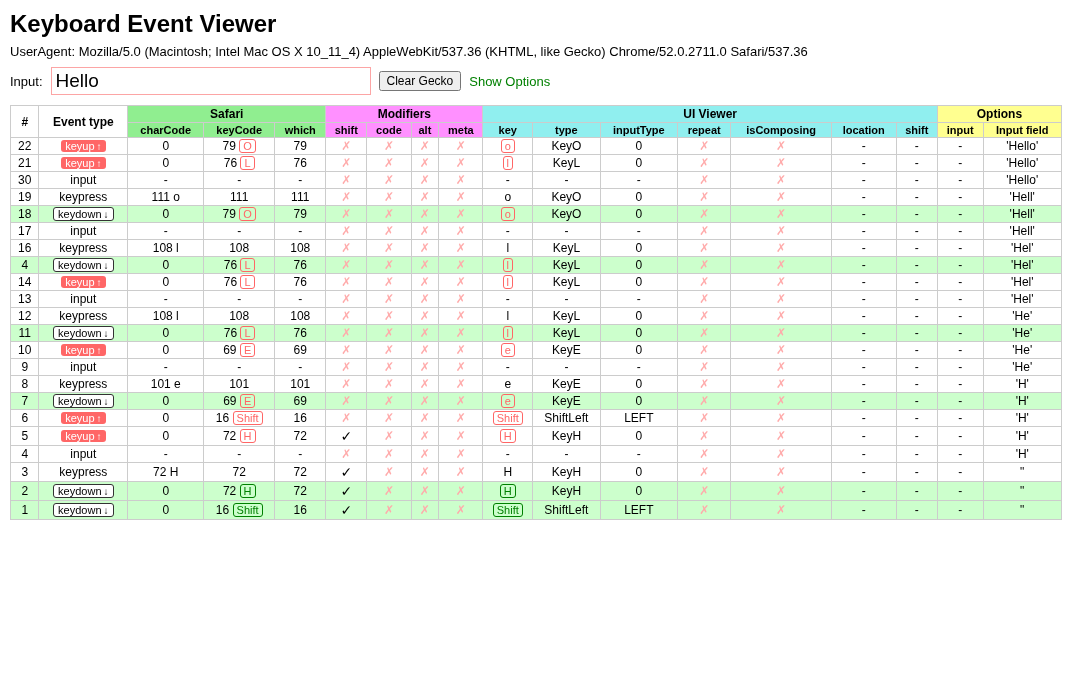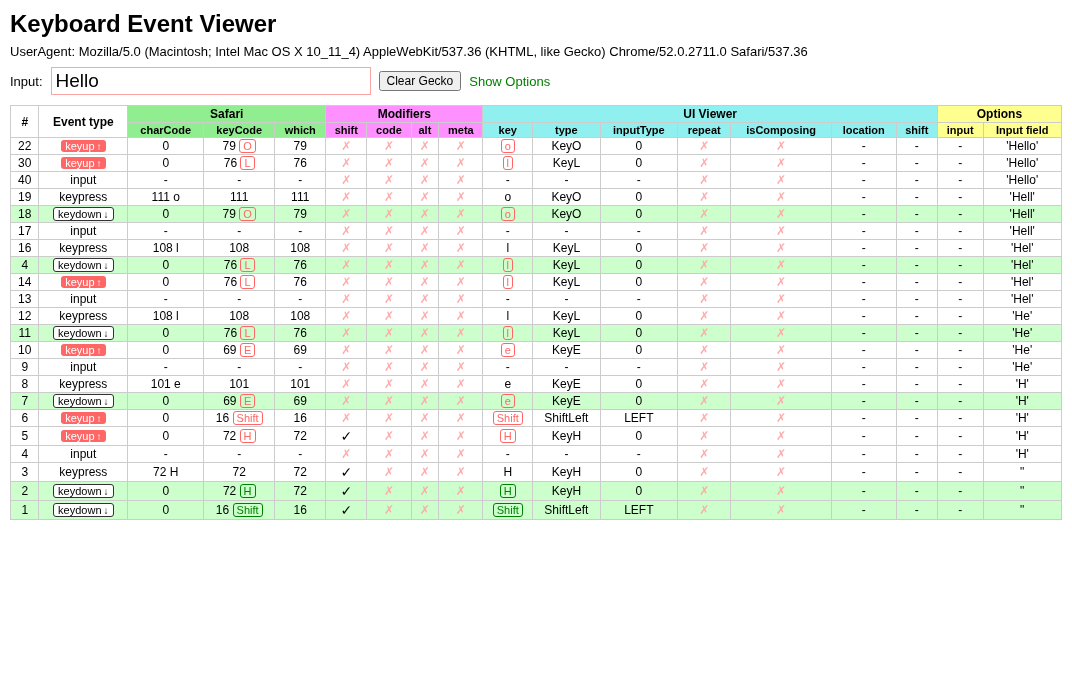--- a/index.html
+++ b/index.html
@@ -77,41 +77,41 @@
     <td>KeyO</td>
     <td>0</td>
     <td><span style="color:#ffaaaa;font-size:12px;">✗</span></td>
     <td><span style="color:#ffaaaa;font-size:12px;">✗</span></td>
     <td>-</td>
     <td>-</td>
     <td>-</td>
     <td>'Hello'</td>
   </tr>
       <tr>
-    <td>30</td>
+    <td>21</td>
     <td><span style="background:#ff6666;color:white;border-radius:3px;padding:0 4px;font-size:11px;display:inline-flex;align-items:center;gap:2px;">keyup <span style="font-size:10px;">↑</span></span></td>
     <td>0</td>
     <td>76 <span style="border:1px solid #ff6666;color:#ff6666;border-radius:3px;padding:0 3px;font-size:11px;">L</span></td>
     <td>76</td>
     <td><span style="color:#ffaaaa;font-size:12px;">✗</span></td>
     <td><span style="color:#ffaaaa;font-size:12px;">✗</span></td>
     <td><span style="color:#ffaaaa;font-size:12px;">✗</span></td>
     <td><span style="color:#ffaaaa;font-size:12px;">✗</span></td>
     <td><span style="border:1px solid #ff6666;color:#ff6666;border-radius:3px;padding:0 3px;font-size:11px;">l</span></td>
     <td>KeyL</td>
     <td>0</td>
     <td><span style="color:#ffaaaa;font-size:12px;">✗</span></td>
     <td><span style="color:#ffaaaa;font-size:12px;">✗</span></td>
     <td>-</td>
     <td>-</td>
     <td>-</td>
     <td>'Hello'</td>
   </tr>
       <tr>
-    <td>40</td>
+    <td>30</td>
     <td><span>input</span></td>
     <td>-</td>
     <td>-</td>
     <td>-</td>
     <td><span style="color:#ffaaaa;font-size:12px;">✗</span></td>
     <td><span style="color:#ffaaaa;font-size:12px;">✗</span></td>
     <td><span style="color:#ffaaaa;font-size:12px;">✗</span></td>
     <td><span style="color:#ffaaaa;font-size:12px;">✗</span></td>
     <td>-</td>
     <td>-</td>

